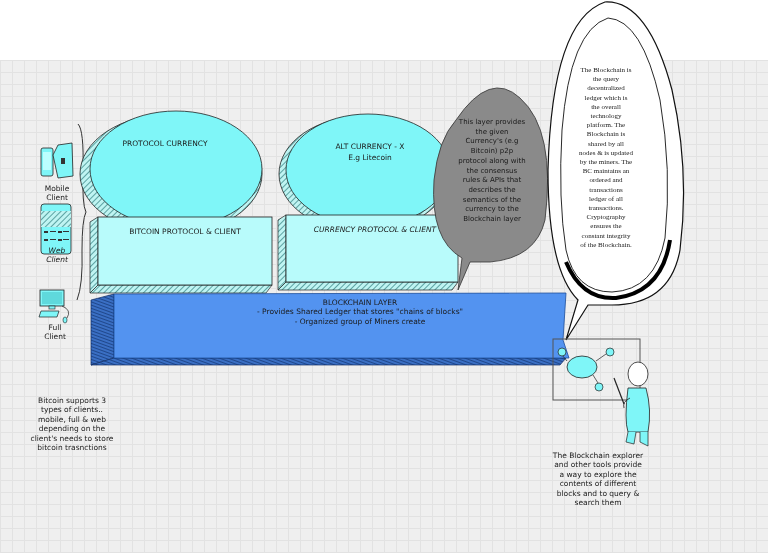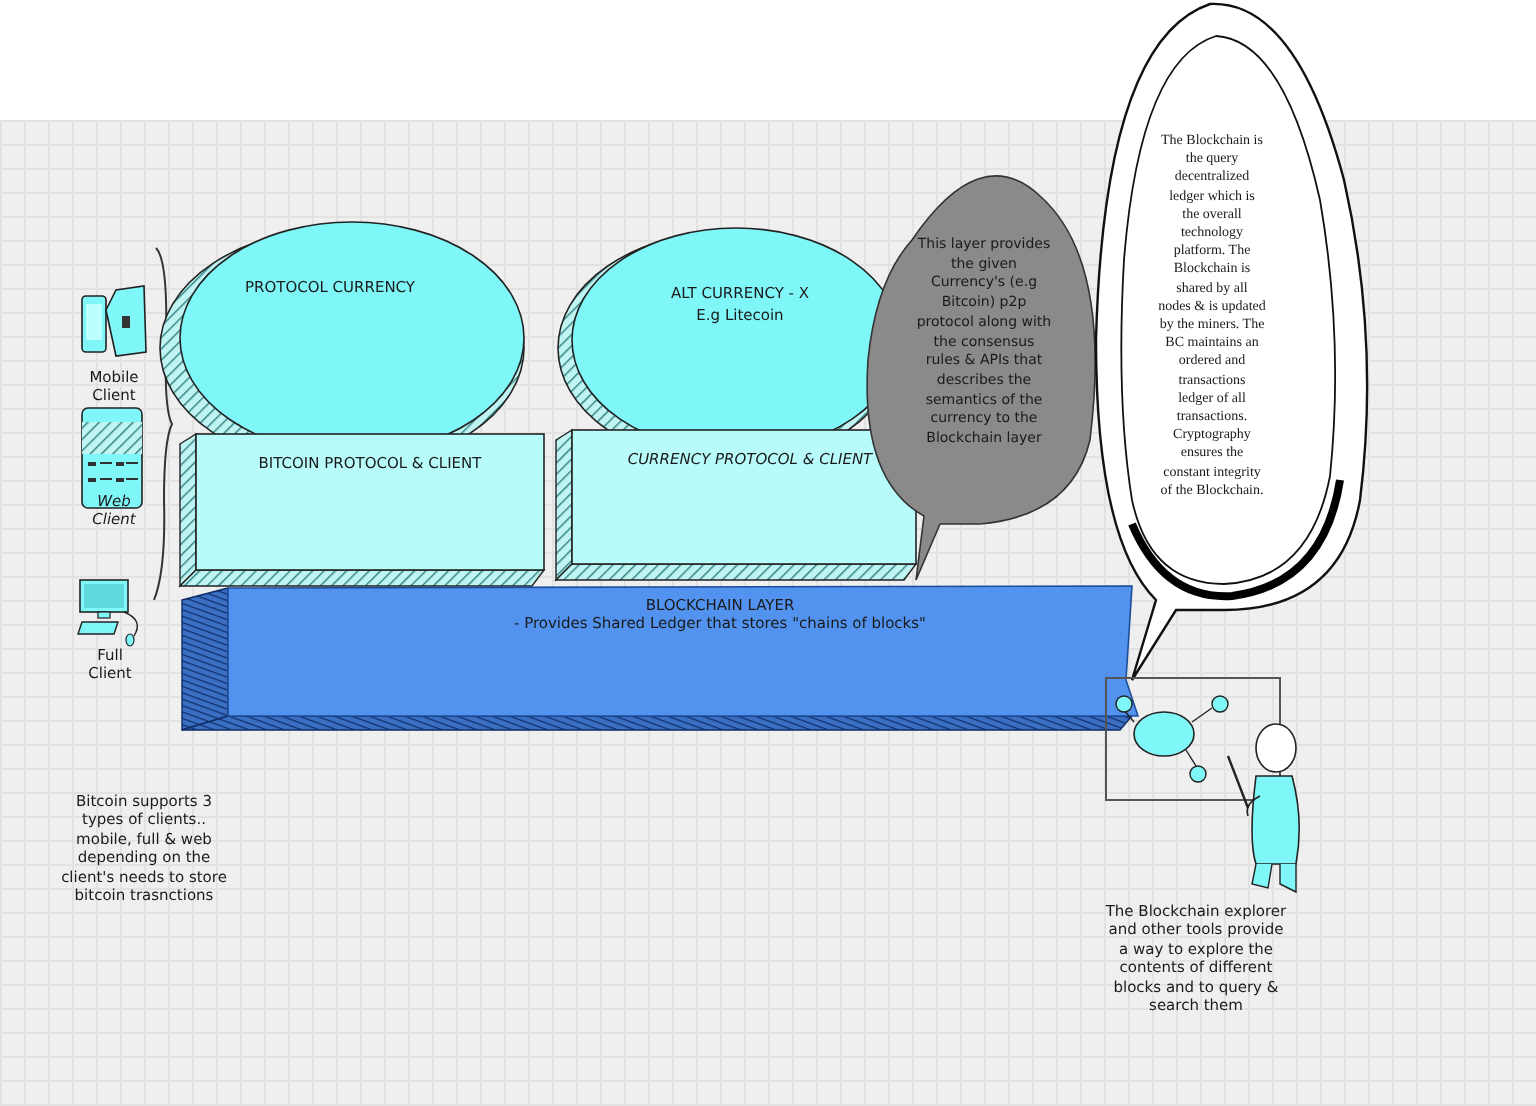--- a/index.html
+++ b/index.html
@@ -139,20 +139,21 @@
   <div>ALT CURRENCY - X</div>
   <div>E.g Litecoin</div>
 </div>
 
 <div class="abs lbl" style="left:110px;top:227px;width:150px;">BITCOIN PROTOCOL &amp; CLIENT</div>
 <div class="abs lbl" style="left:295px;top:225px;width:160px;font-style:italic;">CURRENCY PROTOCOL &amp; CLIENT</div>
 
 <div class="abs txt" style="left:200px;top:298px;width:320px;">
   <div>BLOCKCHAIN LAYER</div>
   <div>-  Provides Shared Ledger that stores "chains of blocks"</div>
+  <div>- Organized group of Miners create</div>
 </div>
 
 <div class="abs txt" style="left:452px;top:118px;width:80px;font-size:7px;line-height:9.7px;">
   <div>This layer provides</div>
   <div>the given</div>
   <div>Currency's (e.g</div>
   <div>Bitcoin)  p2p</div>
   <div>protocol along with</div>
   <div>the consensus</div>
   <div>rules &amp; APIs that</div>

